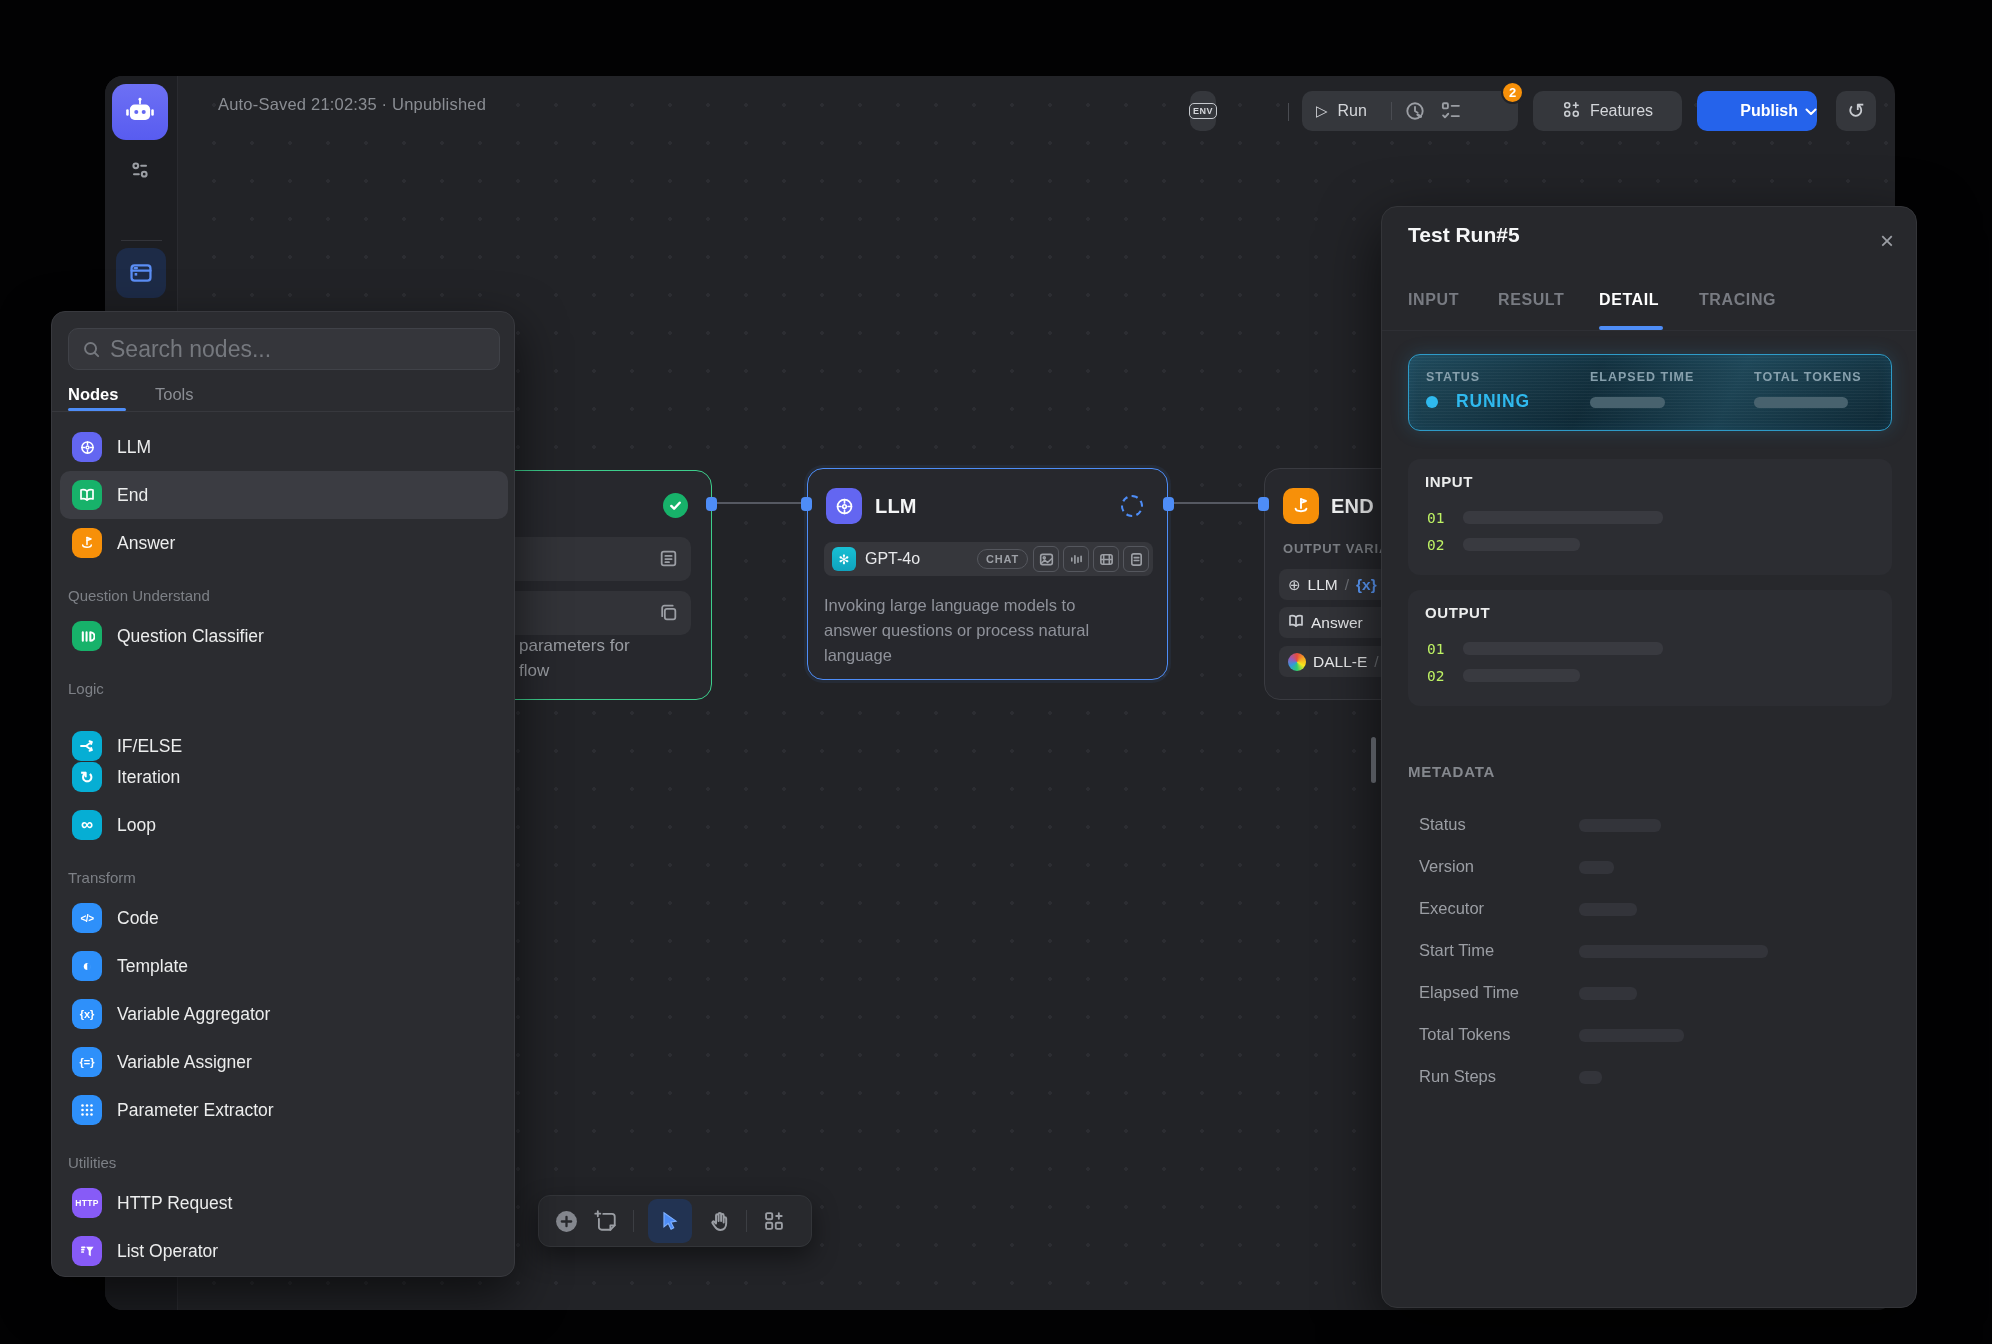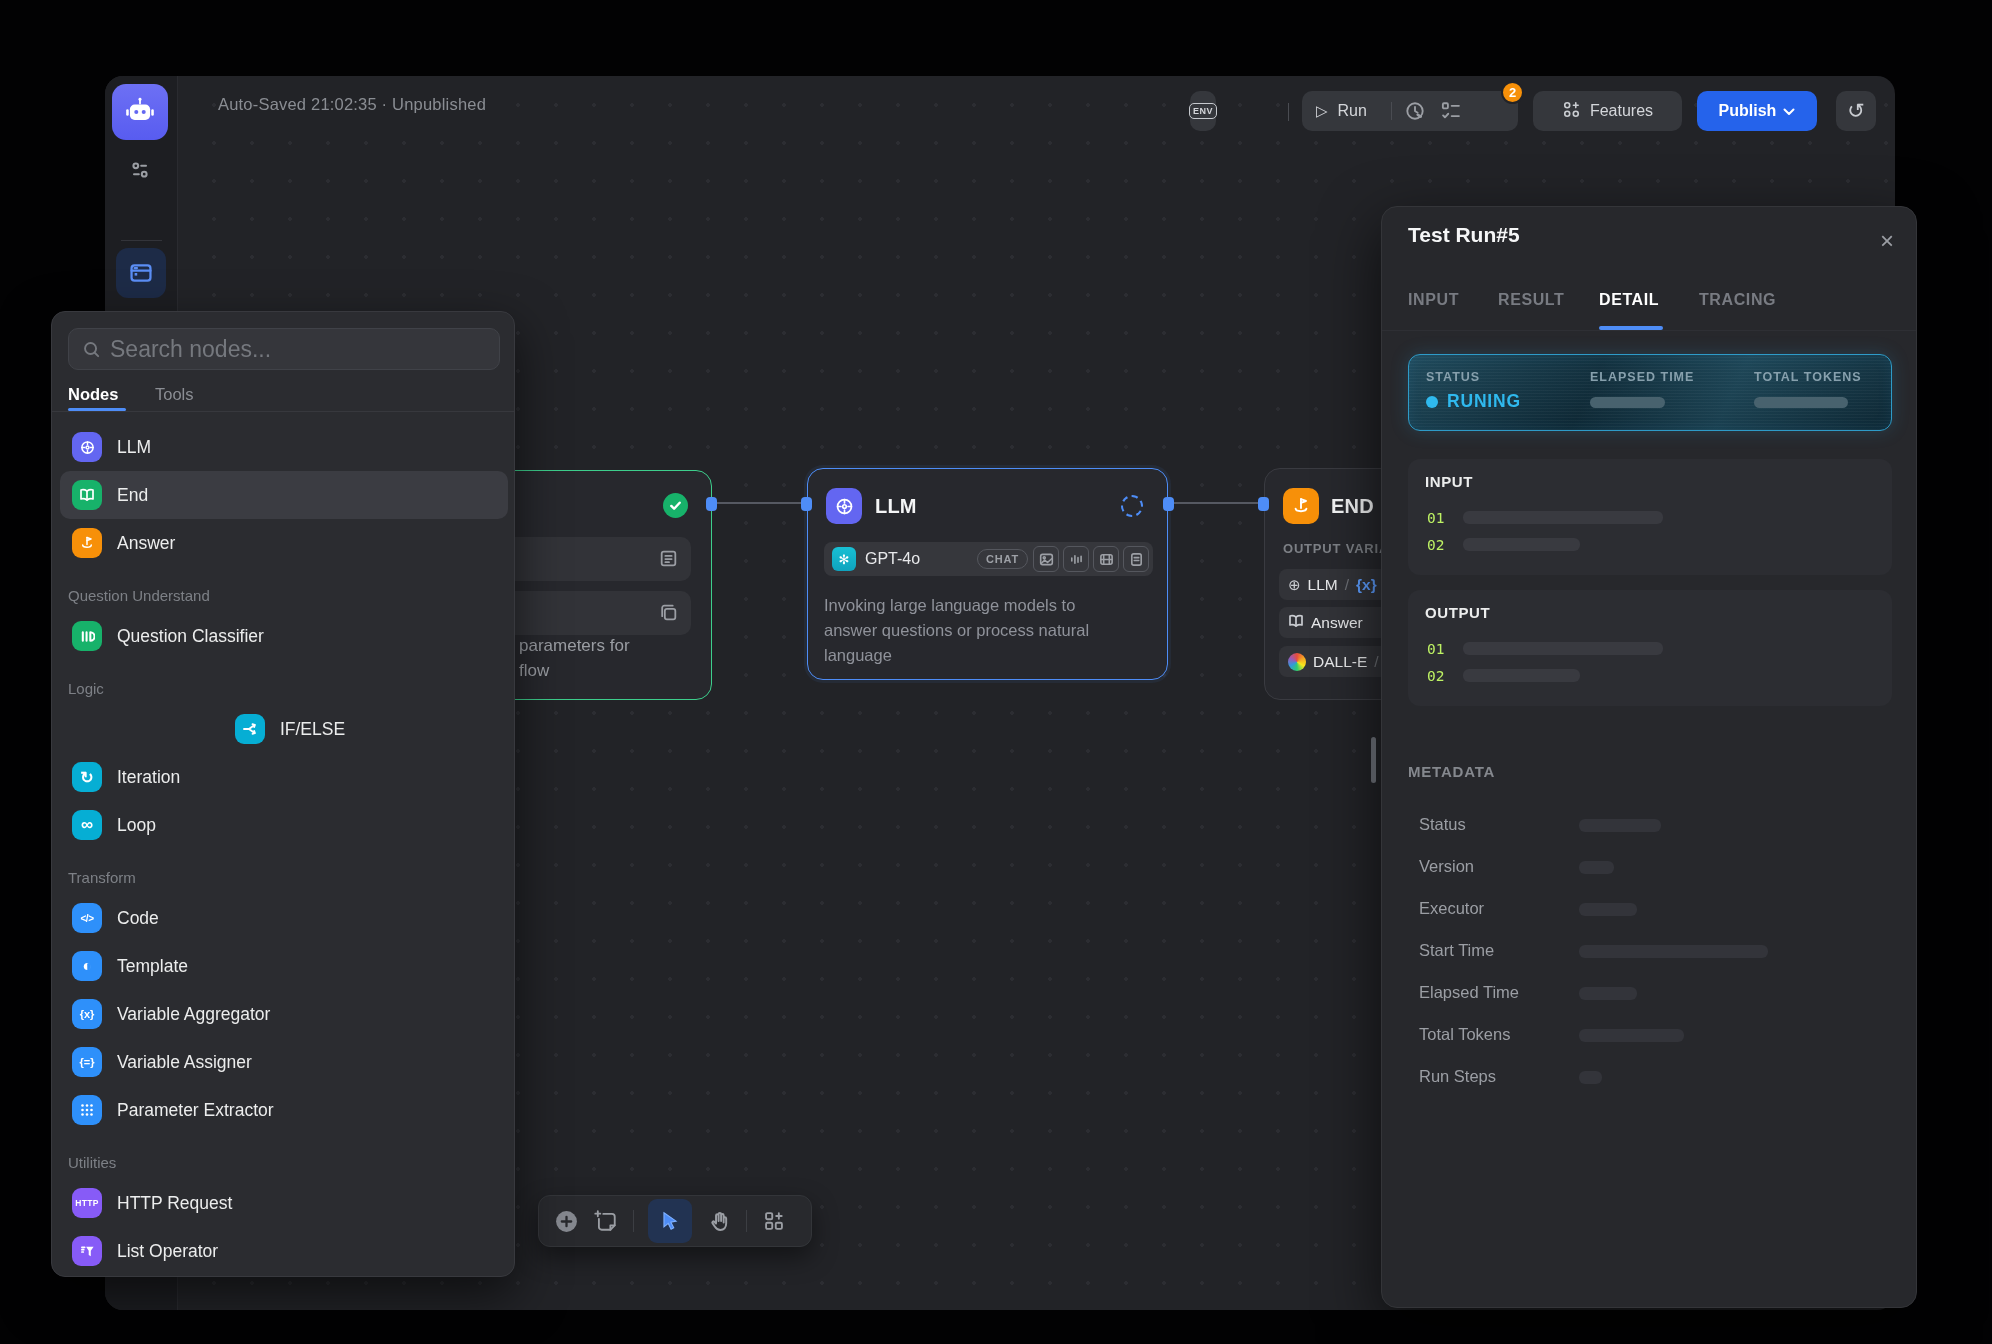--- a/index.html
+++ b/index.html
@@ -13,21 +13,21 @@
     border-radius:18px; overflow:hidden;
     background-image:radial-gradient(circle,#2c2d32 1.6px, transparent 1.8px);
     background-size:38px 38px; background-position:14px 10px; }
   #rail { left:0; top:0; width:73px; height:100%; background:#1d1e22; border-right:1px solid #2a2b30; }
   .autosave { left:113px; top:19px; font-size:16.5px; color:#8a8d93; letter-spacing:.2px; }
 
   
   .tbtn { height:40px; background:#35373c; border-radius:10px; display:flex; align-items:center;
     justify-content:center; color:#c9ccd1; }
   .tbtn-label { font-size:16px; color:#d4d6da; font-weight:500; }
-  #publish-btn { background:#2563eb; }
+  #publish-btn { background:#2563eb;justify-content:flex-end; }
   #publish-btn .tbtn-label { color:#fff; font-weight:600; }
   #run-pill { justify-content:flex-start; padding:0 14px; gap:10px; }
   .pill-divider { width:1px; height:18px; background:#4a4c52; }
   #notif-badge { width:23px; height:23px; border-radius:50%; background:#f79009; color:#fff;
     font-size:13px; font-weight:700; display:flex; align-items:center; justify-content:center;
     border:2px solid #222327; z-index:5; }
   .env-frame { border:1.6px solid #c6c9ce; border-radius:5px; padding:2px 3px; font-size:9px;
     font-weight:700; letter-spacing:.5px; color:#d4d6da; }
 
   
@@ -99,21 +99,21 @@
 
   #status-card { left:26px; top:147px; width:484px; height:77px; border-radius:12px;
     border:1.6px solid #2e9bc8;
     background:
       linear-gradient(115deg, rgba(96,200,236,.16), rgba(18,56,74,.04) 38%, rgba(96,200,236,.14) 66%, rgba(10,38,52,.08)),
       repeating-linear-gradient(0deg, rgba(255,255,255,.04) 0 1px, transparent 1px 3px),
       linear-gradient(#143240,#0e2733);
     box-shadow:0 0 18px rgba(44,152,204,.22), inset 0 0 14px rgba(44,152,204,.12); }
   .sc-label { position:absolute; top:15px; font-size:12.5px; font-weight:600; letter-spacing:1px; color:#87a0ad; }
   .sc-bar { position:absolute; top:42px; height:11px; border-radius:6px; background:#48626e; }
-  #status-value { position:absolute; left:17px; top:36px; display:flex; align-items:center; gap:9px; }
+  #status-value { position:absolute; left:17px; top:36px; display:flex; align-items:center; gap:18px; }
   #status-dot { width:12px; height:12px; border-radius:50%; background:#2fb9ee; }
   #status-text { font-size:17.5px; font-weight:700; letter-spacing:.8px; color:#2fb9ee; }
 
   .io-card { position:absolute; left:26px; width:484px; height:116px; background:#2c2d32; border-radius:12px; }
   .io-title { position:absolute; left:17px; top:14px; font-size:15px; font-weight:700; letter-spacing:.6px; color:#eceded; }
   .io-no { position:absolute; left:19px; font-family:"DejaVu Sans Mono",monospace; font-size:14.5px; color:#bef264; }
   .io-bar { position:absolute; left:55px; height:13px; border-radius:6px; background:#393a40; }
 
   .meta-title { position:absolute; left:26px; top:556px; font-size:15px; font-weight:700; letter-spacing:.8px; color:#85888e; }
   .meta-label { position:absolute; left:37px; font-size:16.5px; color:#9b9ea4; }
@@ -418,21 +418,21 @@
       <span class="nicon" style="background:#17b26a;">
         <svg class="ic" width="15" height="15" viewBox="0 0 16 16" style="stroke-width:2.2">
             <path d="M3 3.5v9M7 3.5v9"></path>
             <path d="M11 3.5a4.5 4.5 0 0 1 0 9z"></path>
           </svg>
       </span>
         <span class="nlabel">Question Classifier</span>
     </div>
 
     <div class="nheader" style="top:368px;">Logic</div>
-    <div class="nrow" style="top:393px;justify-content:center;">
+    <div class="nrow" style="top:410px;">
       <span class="nicon" style="background:#06aed4;">
         <svg class="ic" width="16" height="16" viewBox="0 0 16 16" style="stroke-width:1.9">
             <path d="M2 8h5"></path>
             <path d="M7 8l5.5-4M7 8l5.5 4"></path>
             <path d="M10.5 3.2l2.3.6-.6 2.3M10.5 12.8l2.3-.6-.6-2.3"></path>
           </svg>
       </span>
         <span class="nlabel">IF/ELSE</span>
     </div>
     <div class="nrow" style="top:441px;">

